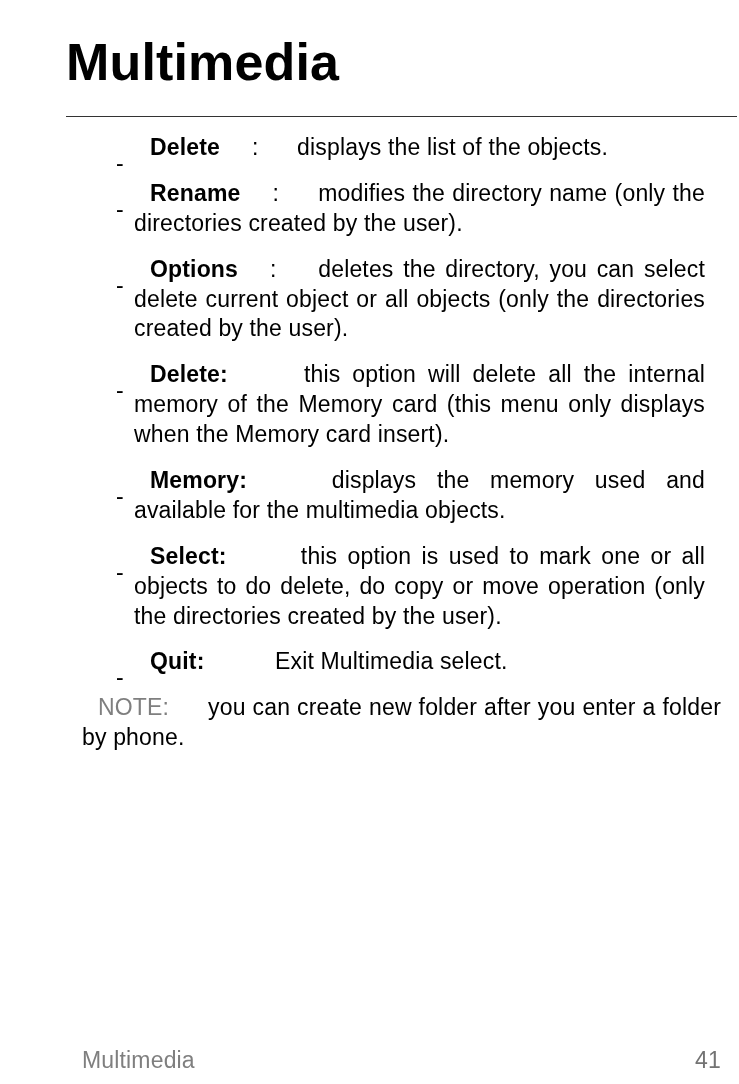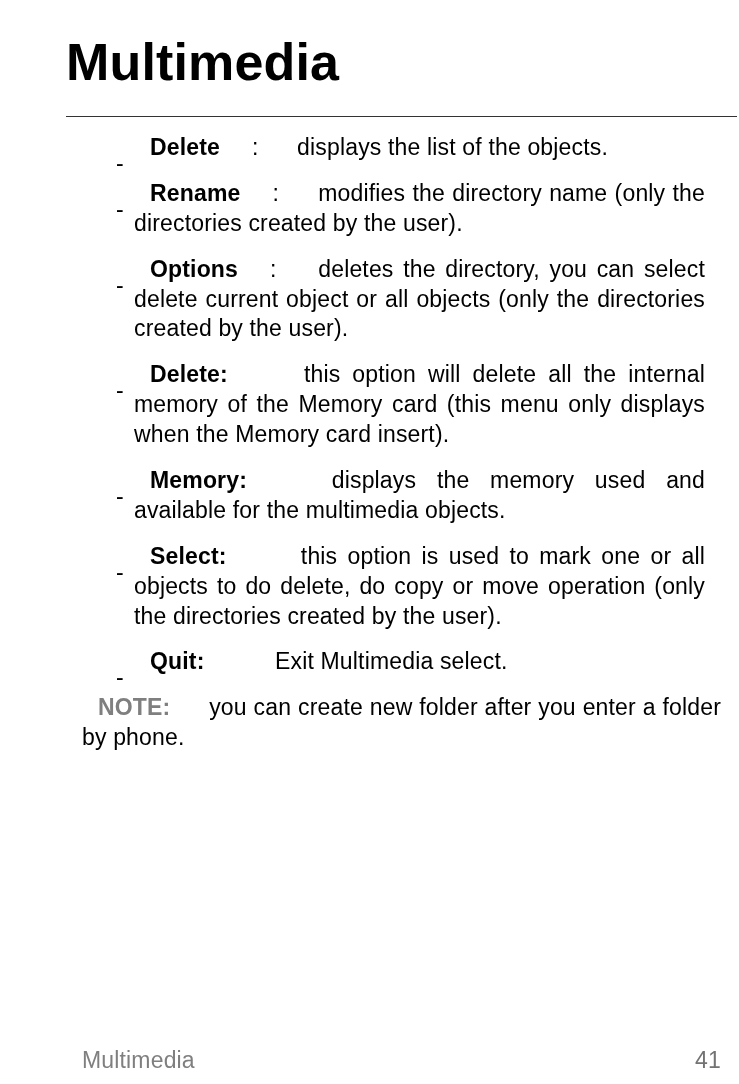--- a/index.html
+++ b/index.html
@@ -48,21 +48,21 @@
     .bullet-dash {
       position: absolute;
       left: 2px;
       top: 0;
     }
     .note {
       text-align: justify;
       text-justify: inter-word;
     }
     .note-label {
-      font-weight: bold;
+      font-weight: normal;
       color: #7f7f7f;
     }
     .footer {
       position: absolute;
       bottom: 10px;
       left: 18px;
       right: 18px;
       display: flex;
       justify-content: space-between;
       font-size: 23px;

